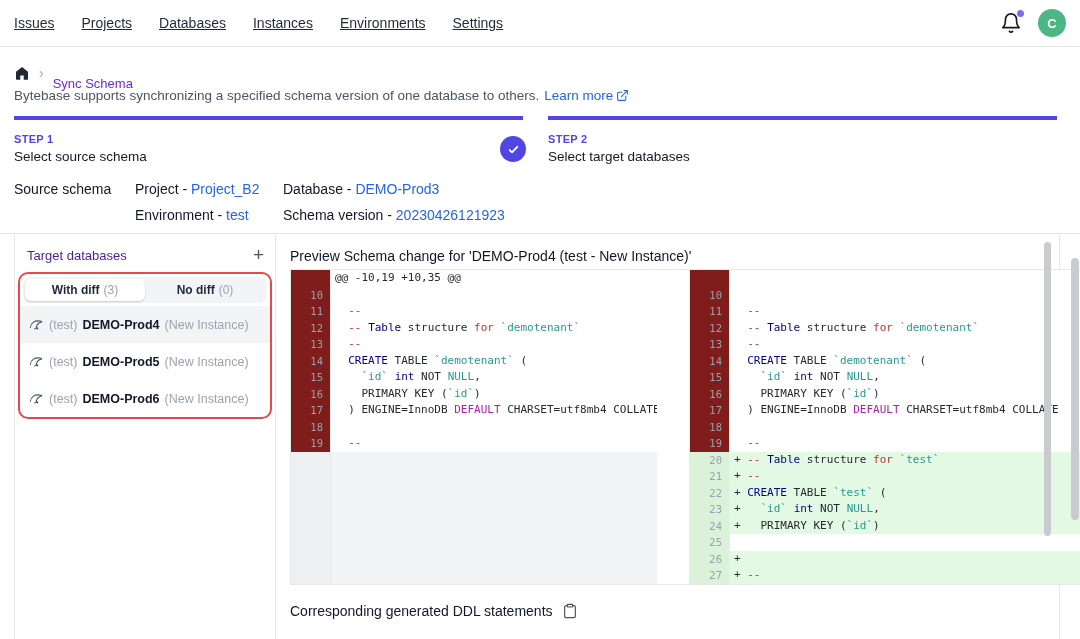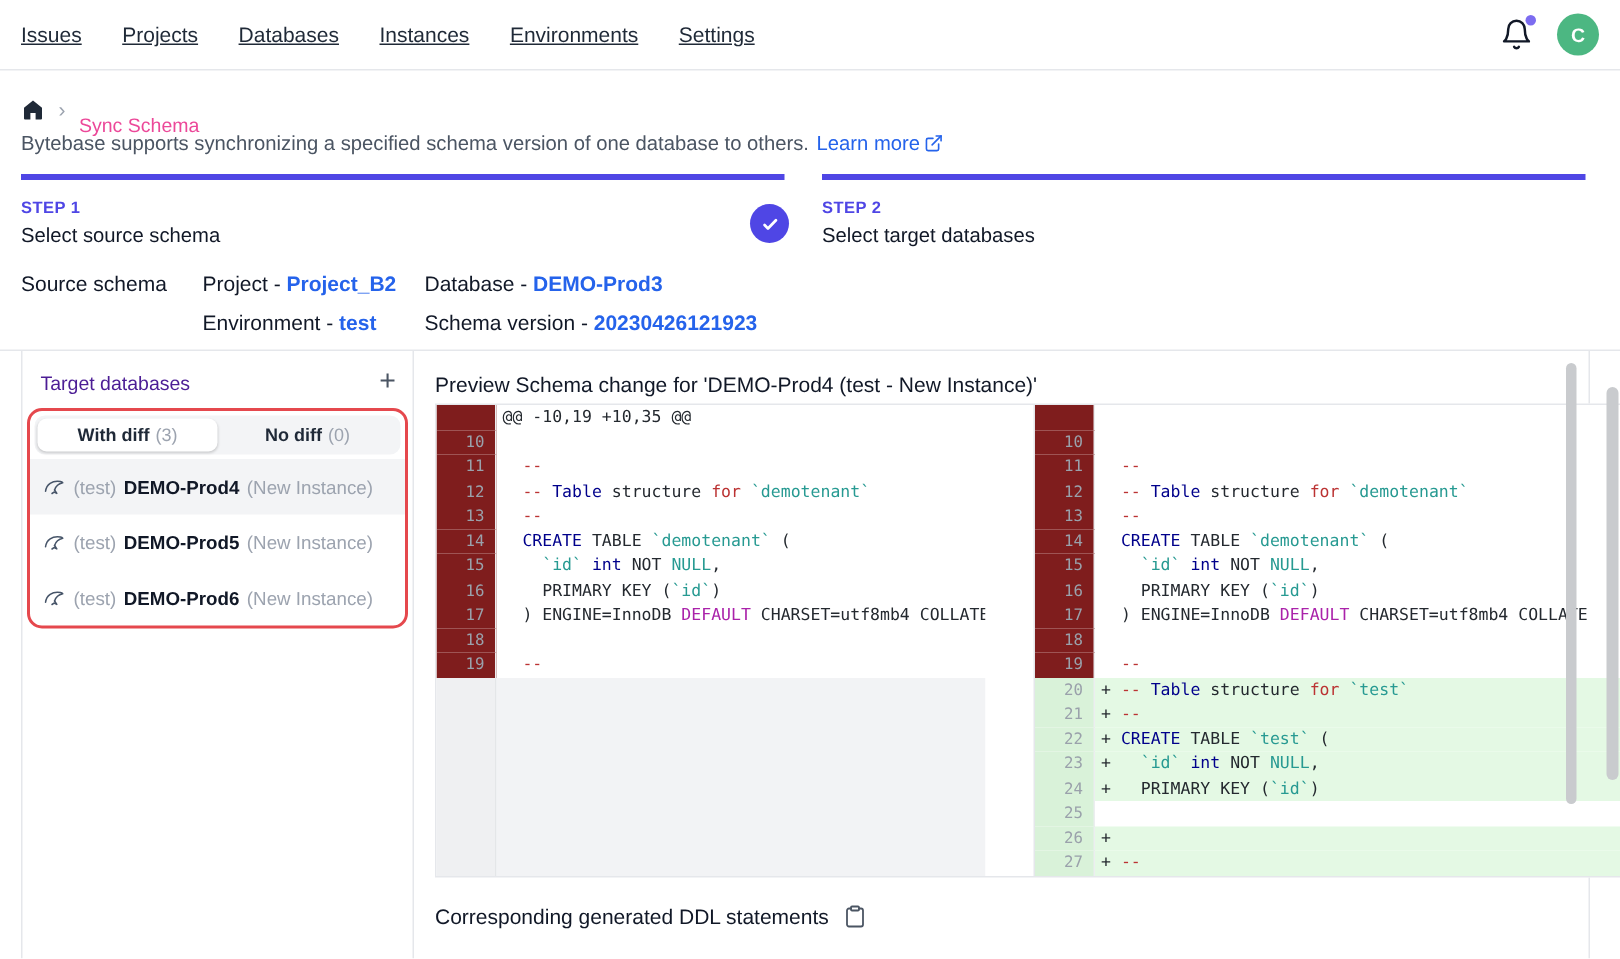--- a/index.html
+++ b/index.html
@@ -18,21 +18,21 @@
   .bell-dot { position:absolute; top:-2px; right:-2px; width:7px; height:7px;
     border-radius:50%; background:#7c6cf0; }
   .avatar { width:28px; height:28px; border-radius:50%; background:#4cb782;
     color:#fff; font-size:13px; font-weight:600; display:flex;
     align-items:center; justify-content:center; }
 
   
   .breadcrumb { position:absolute; top:63px; left:14px; display:flex;
     align-items:center; gap:9px; height:20px; }
   .crumb-sep { color:#9ca3af; font-size:14px; line-height:1; }
-  .crumb-page { font-size:13px; color:#ec4899;margin-top:21px; }
+  .crumb-page { font-size:13px; color:#6d28d9;margin-top:21px; }
   .intro { position:absolute; top:88px; left:14px; font-size:13.5px;
     color:#4b5563; display:flex; align-items:center; gap:5px; }
   .learn-more { color:#2563eb; cursor:pointer; display:inline-flex;
     align-items:center; gap:3px; }
 
   
   .steps { position:absolute; top:116px; left:0; right:0; height:56px; }
   .stepbar { position:absolute; top:0; height:4px; background:#4f46e5; }
   .stepbar.b1 { left:14px; width:509px; }
   .stepbar.b2 { left:548px; width:509px; }
@@ -44,21 +44,21 @@
   .check-circle { position:absolute; left:500px; top:20px; width:26px;
     height:26px; border-radius:50%; background:#4f46e5; display:flex;
     align-items:center; justify-content:center; }
 
   
   .source { position:absolute; top:178px; left:0; right:0; height:55px; }
   .source-label { position:absolute; left:14px; top:3px; font-size:14px;
     color:#111827; }
   .source-grid { position:absolute; left:135px; top:3px; display:grid;
     grid-template-columns:148px auto; row-gap:10px; font-size:14px; }
-  .flink { color:#2563eb; text-decoration:none; cursor:pointer;font-weight:bold; }
+  .flink { color:#2563eb; text-decoration:none; cursor:pointer; }
 
   
   .main { position:absolute; top:233px; left:0; right:0; bottom:0;
     border-top:1px solid #e5e7eb; }
   .sidebar { position:absolute; left:14px; top:0; bottom:0; width:262px;
     border-left:1px solid #e5e7eb; border-right:1px solid #e5e7eb; }
   .side-head { display:flex; align-items:center; justify-content:space-between;
     padding:13px 11px 9px 12px; }
   .side-title { font-size:13px; color:#4c1d95; }
   .plus-btn { font-size:19px; line-height:16px; color:#4b5563; cursor:pointer;

